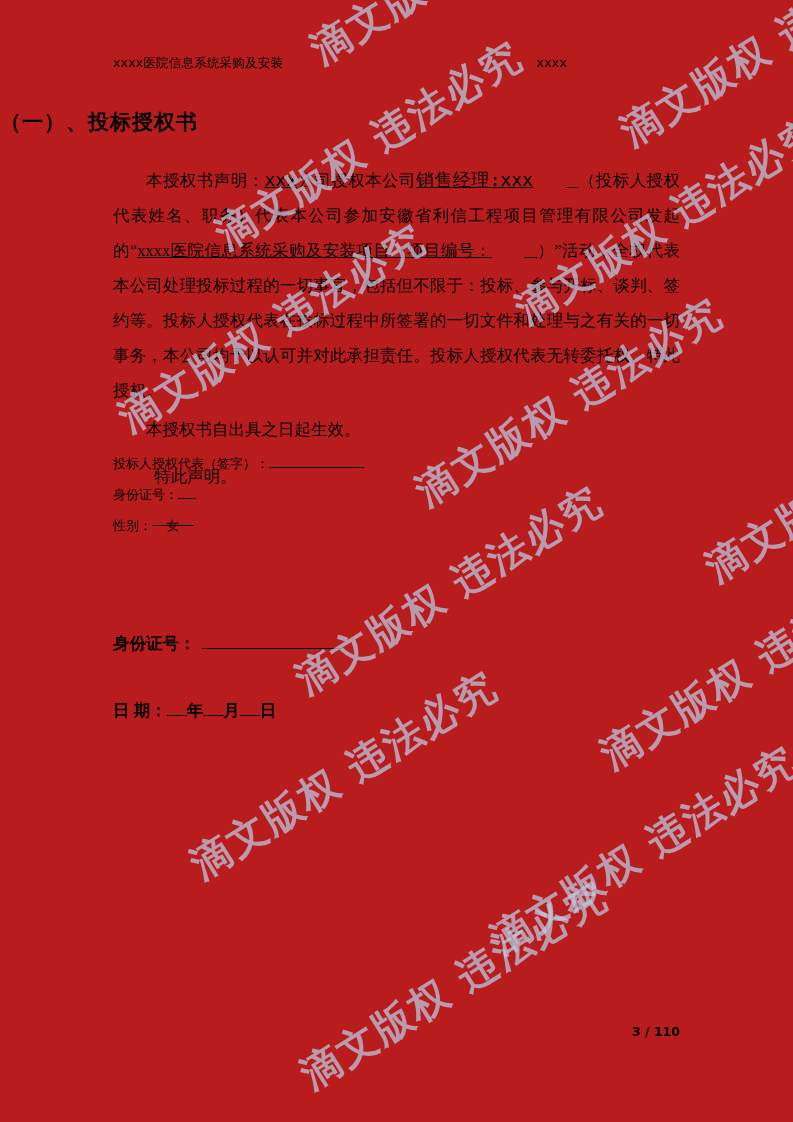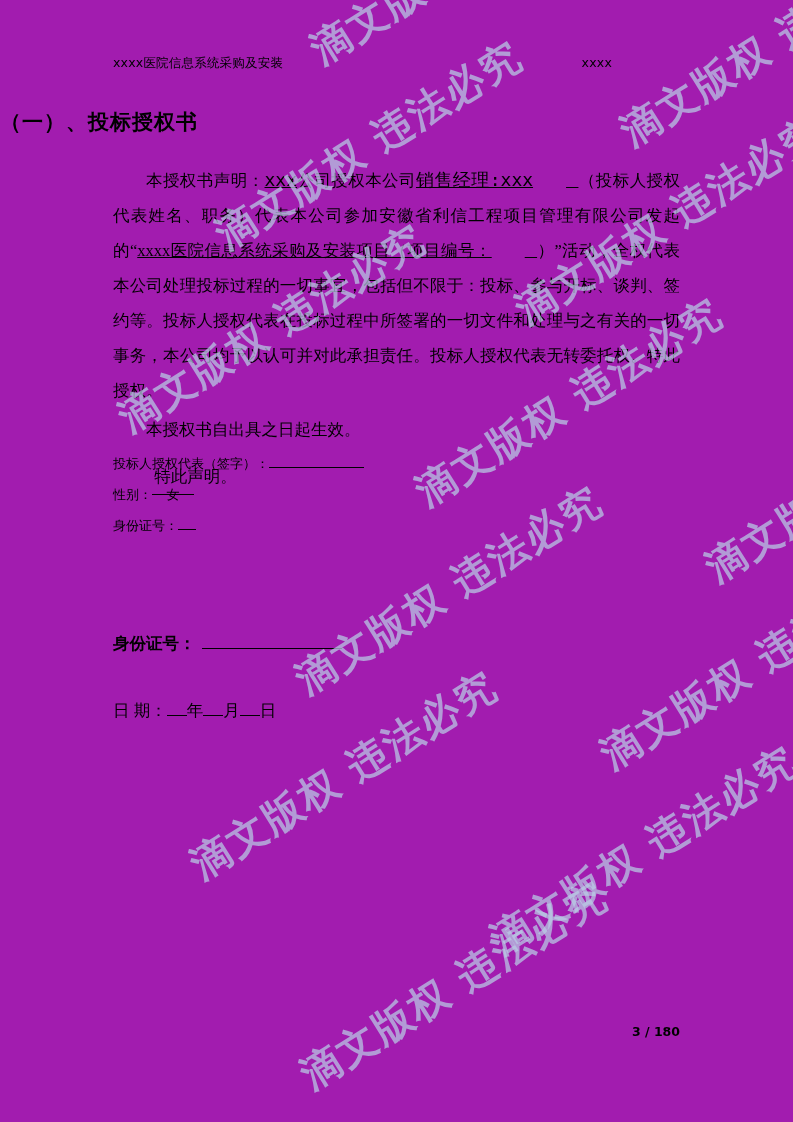--- a/index.html
+++ b/index.html
@@ -9,21 +9,21 @@
   }
   body {
     font-family: "Liberation Serif", serif;
     color: #000000;
   }
   .page {
     position: relative;
     width: 793px;
     height: 1122px;
     overflow: hidden;
-    background: #a21caf;
+    background: #b91c1c;
   }
   .content {
     position: absolute;
     left: 0;
     top: 0;
     width: 793px;
     height: 1122px;
     padding: 0;
     box-sizing: border-box;
   }
@@ -35,21 +35,21 @@
     top: 55px;
     width: 567px;
     display: flex;
     justify-content: space-between;
     font-family: "DejaVu Sans", sans-serif;
     font-size: 12.5px;
     letter-spacing: 0.2px;
     color: #000;
   }
   .header .hleft { white-space: nowrap; }
-  .header .hright { margin-right: 68px; white-space: nowrap; }
+  .header .hright { margin-right: 113px; white-space: nowrap; }
 
   
   .doc-title {
     position: absolute;
     left: 0;
     top: 108px;
     width: 671px;
     text-align: left;
     font-family: "DejaVu Sans", sans-serif;
     font-weight: bold;
@@ -129,20 +129,21 @@
     height: 16px;
     margin-left: 6px;
   }
 
   .date-row {
     position: absolute;
     left: 113px;
     top: 700px;
     font-size: 16.5px;
     white-space: nowrap;
+    font-weight: bold;
   }
   .du { display: inline-block; border-bottom: 1px solid #000; width: 20px; height: 14px; }
 
   
   .footer {
     position: absolute;
     right: 113px;
     top: 1024px;
     font-family: "DejaVu Sans", sans-serif;
     font-weight: bold;
@@ -189,30 +190,30 @@
 
       <div class="p-indent para2">本授权书自出具之日起生效。</div>
 
       <div class="para3">特此声明。</div>
 
     </div>
 
     <div class="sig-block">
       <div class="sig-row"><span>投标人授权代表（签字）：</span><span class="blank-long"></span></div>
 
+      <div class="sig-row"><span>身份证号：</span><span class="blank-short"></span></div>
+
       <div class="sig-row"><span>性别：</span><span class="blank-mid">女</span></div>
-
-      <div class="sig-row"><span>身份证号：</span><span class="blank-short"></span></div>
     </div>
 
     <div class="seal-row"><span>身份证号：</span><span class="seal-blank"></span></div>
 
     <div class="date-row"><span>日        期：</span><span class="du"></span><span>年</span><span class="du"></span><span>月</span><span class="du"></span><span>日</span></div>
 
-    <div class="footer">3 / 180</div>
+    <div class="footer">3 / 110</div>
 
   </div>
 
   <div class="wm-layer" id="wm-layer">
       <div class="wm" style="left: 300px; top: 30px; font-size: 40px; color: rgb(185, 205, 229);">滴文版权 违法必究</div>
       <div class="wm" style="left: 610px; top: 112px; font-size: 40px; color: rgb(185, 205, 229);">滴文版权 违法必究</div>
       <div class="wm" style="left: 205px; top: 215px; font-size: 40px; color: rgb(185, 205, 229);">滴文版权 违法必究</div>
       <div class="wm" style="left: 505px; top: 290px; font-size: 40px; color: rgb(185, 205, 229);">滴文版权 违法必究</div>
       <div class="wm" style="left: 108px; top: 398px; font-size: 40px; color: rgb(185, 205, 229);">滴文版权 违法必究</div>
       <div class="wm" style="left: 405px; top: 472px; font-size: 40px; color: rgb(185, 205, 229);">滴文版权 违法必究</div>

